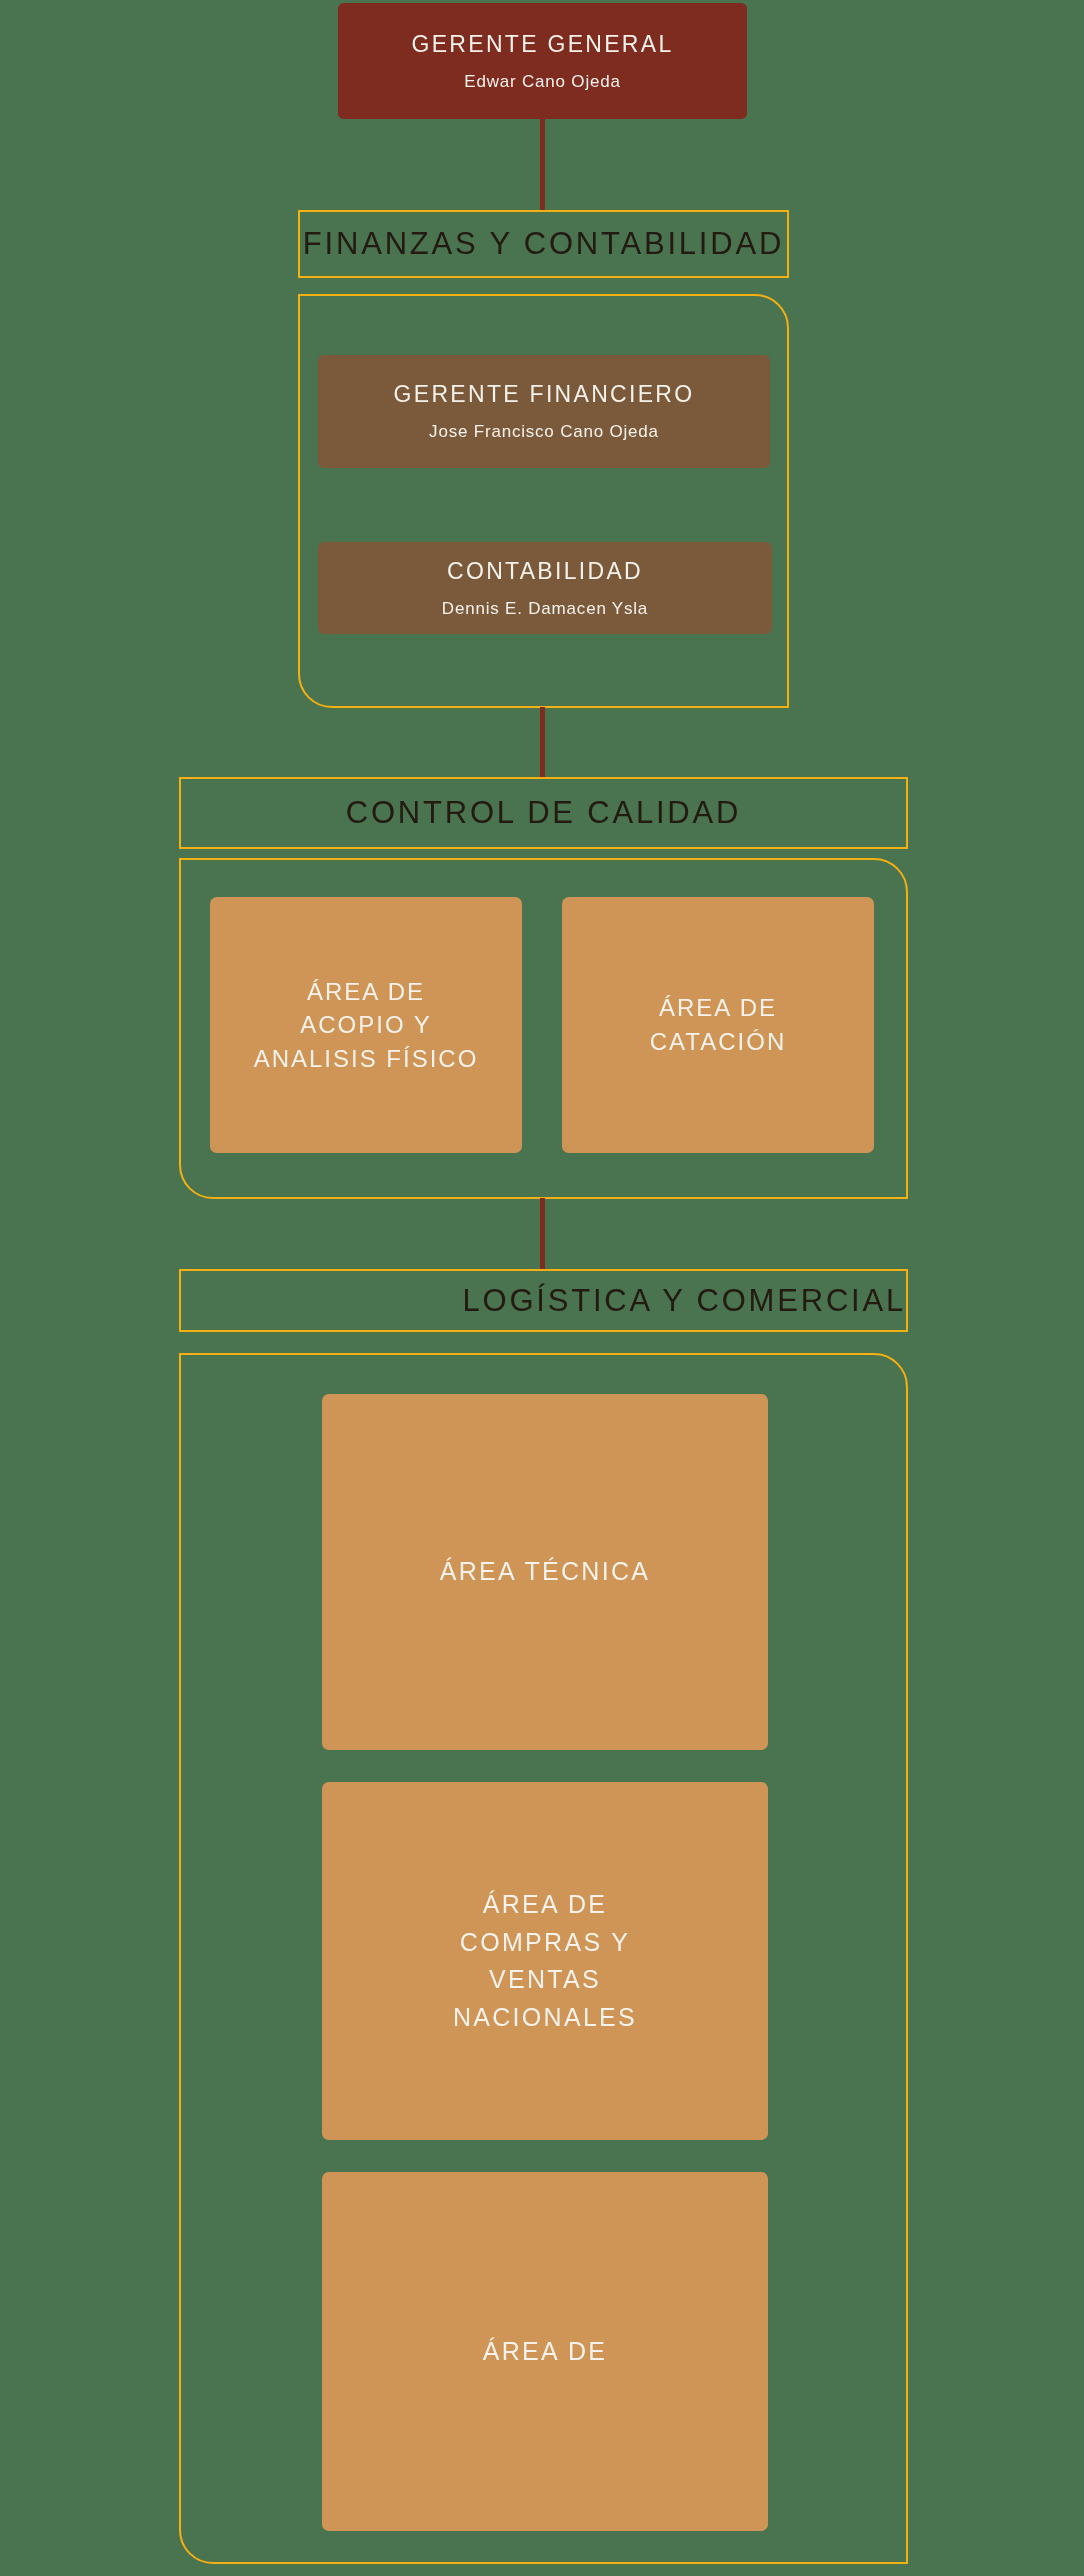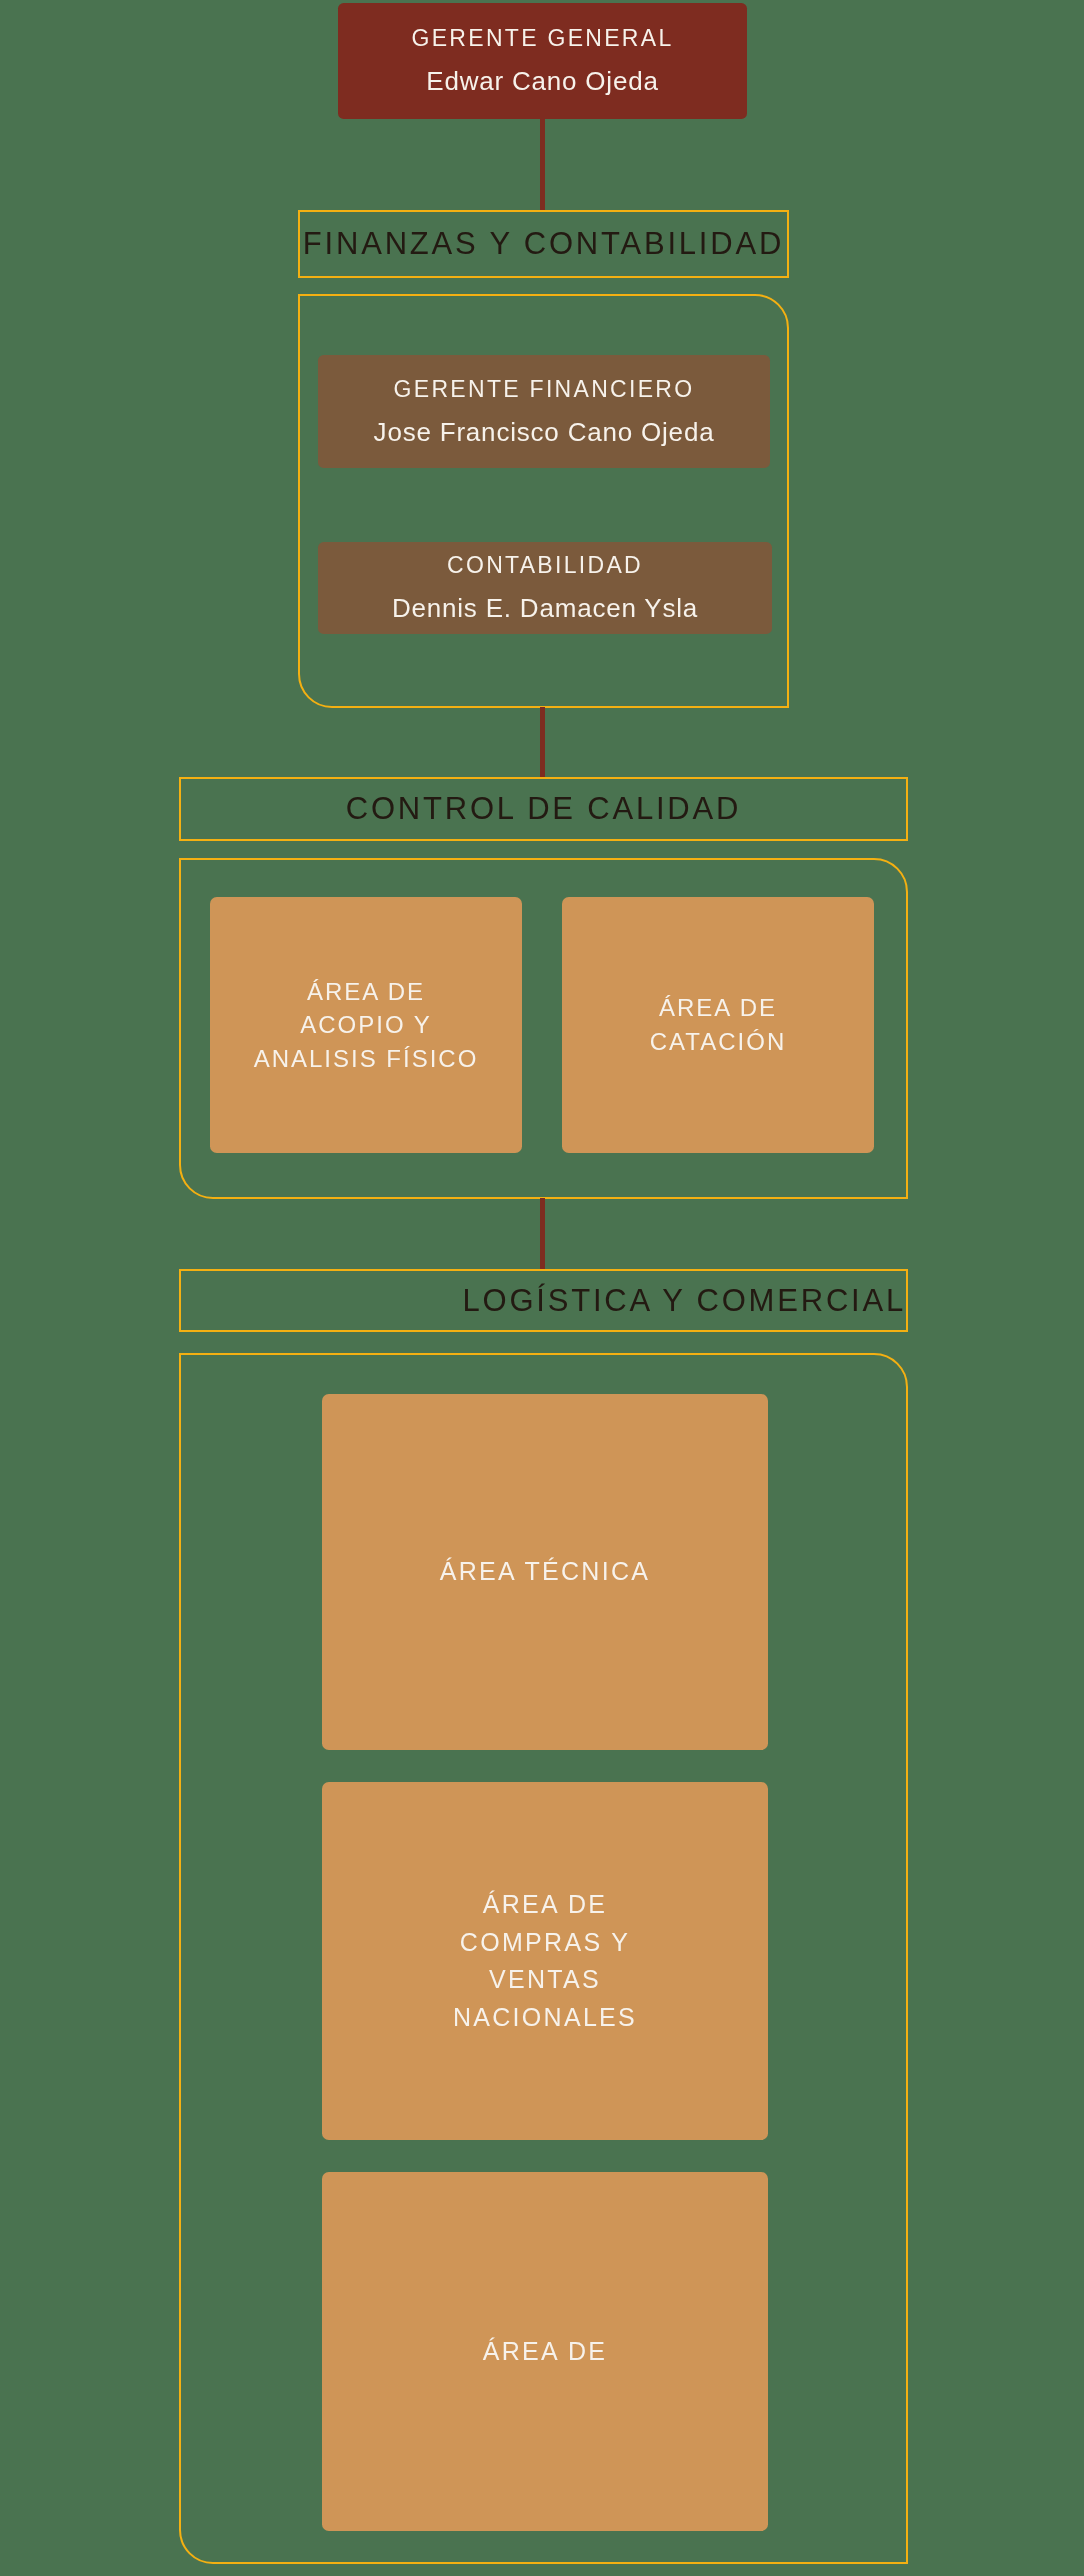--- a/index.html
+++ b/index.html
@@ -16,21 +16,21 @@
   }
   .abs{position:absolute;}
   .node{
     display:flex;flex-direction:column;align-items:center;justify-content:center;
     text-align:center;color:var(--light-text);
   }
   .node-red{background:var(--primary-red);border-radius:5.6px;}
   .node-brown{background:var(--brown);border-radius:5.6px;}
   .node-tan{background:var(--tan);border-radius:6.8px;}
   .node-title{font-size:23px;letter-spacing:2.3px;line-height:1.25;white-space:nowrap;}
-  .node-name{font-size:26px;letter-spacing:0.8px;line-height:1.25;margin-top:12.4px;white-space:nowrap;}
+  .node-name{font-size:17px;letter-spacing:0.8px;line-height:1.25;margin-top:12.4px;white-space:nowrap;}
   .section-label{
     display:flex;align-items:center;justify-content:center;text-align:center;
     border:2.3px solid var(--gold-border);color:var(--dark-text);
     font-size:31px;letter-spacing:2.8px;white-space:nowrap;
   }
   .group-outline{
     border:2.3px solid var(--gold-border);
     border-radius:0 34px 0 34px; 
     background:transparent;
   }
@@ -61,21 +61,21 @@
     <div class="node-name">Jose Francisco Cano Ojeda</div>
   </div>
 
   <div class="abs node node-brown" style="left:318px;top:542px;width:454px;height:92px;">
     <div class="node-title">CONTABILIDAD</div>
     <div class="node-name">Dennis E. Damacen Ysla</div>
   </div>
 
   <div class="abs connector" style="left:540px;top:707px;width:4.5px;height:72px;"></div>
 
-  <div class="abs section-label" style="left:179px;top:777px;width:729px;height:64px;">
+  <div class="abs section-label" style="left:179px;top:777px;width:729px;height:72px;">
     <span>CONTROL DE CALIDAD</span>
   </div>
 
   <div class="abs group-outline" style="left:179px;top:858px;width:729px;height:341px;"></div>
 
   <div class="abs node node-tan" style="left:210px;top:897px;width:312px;height:256px;">
     <span class="area-line">ÁREA DE</span>
     <span class="area-line">ACOPIO Y</span>
     <span class="area-line">ANALISIS FÍSICO</span>
   </div>

